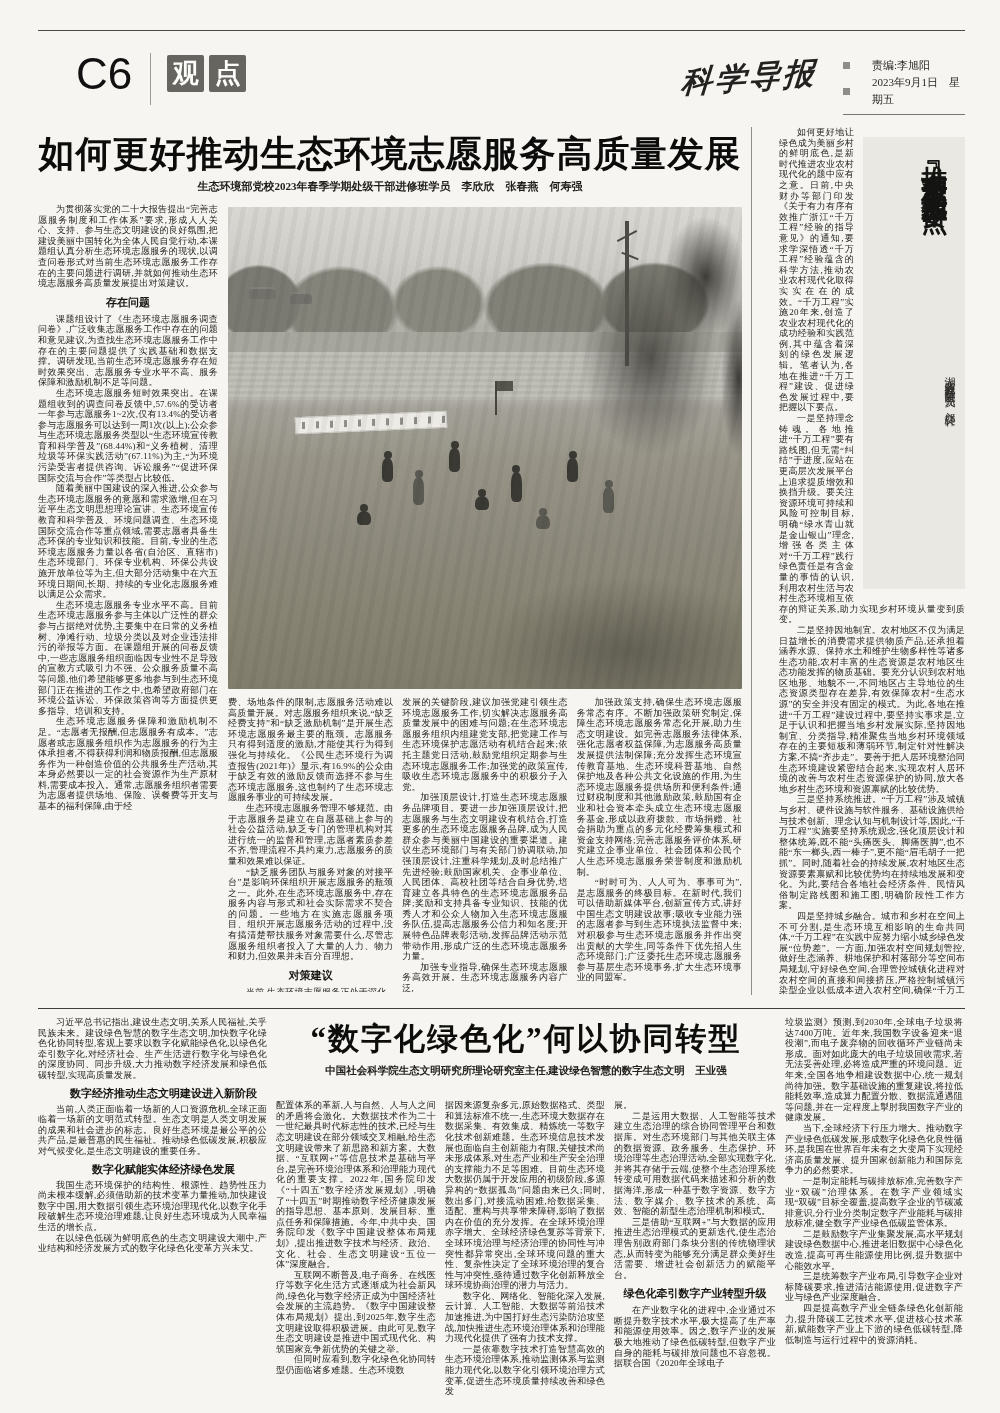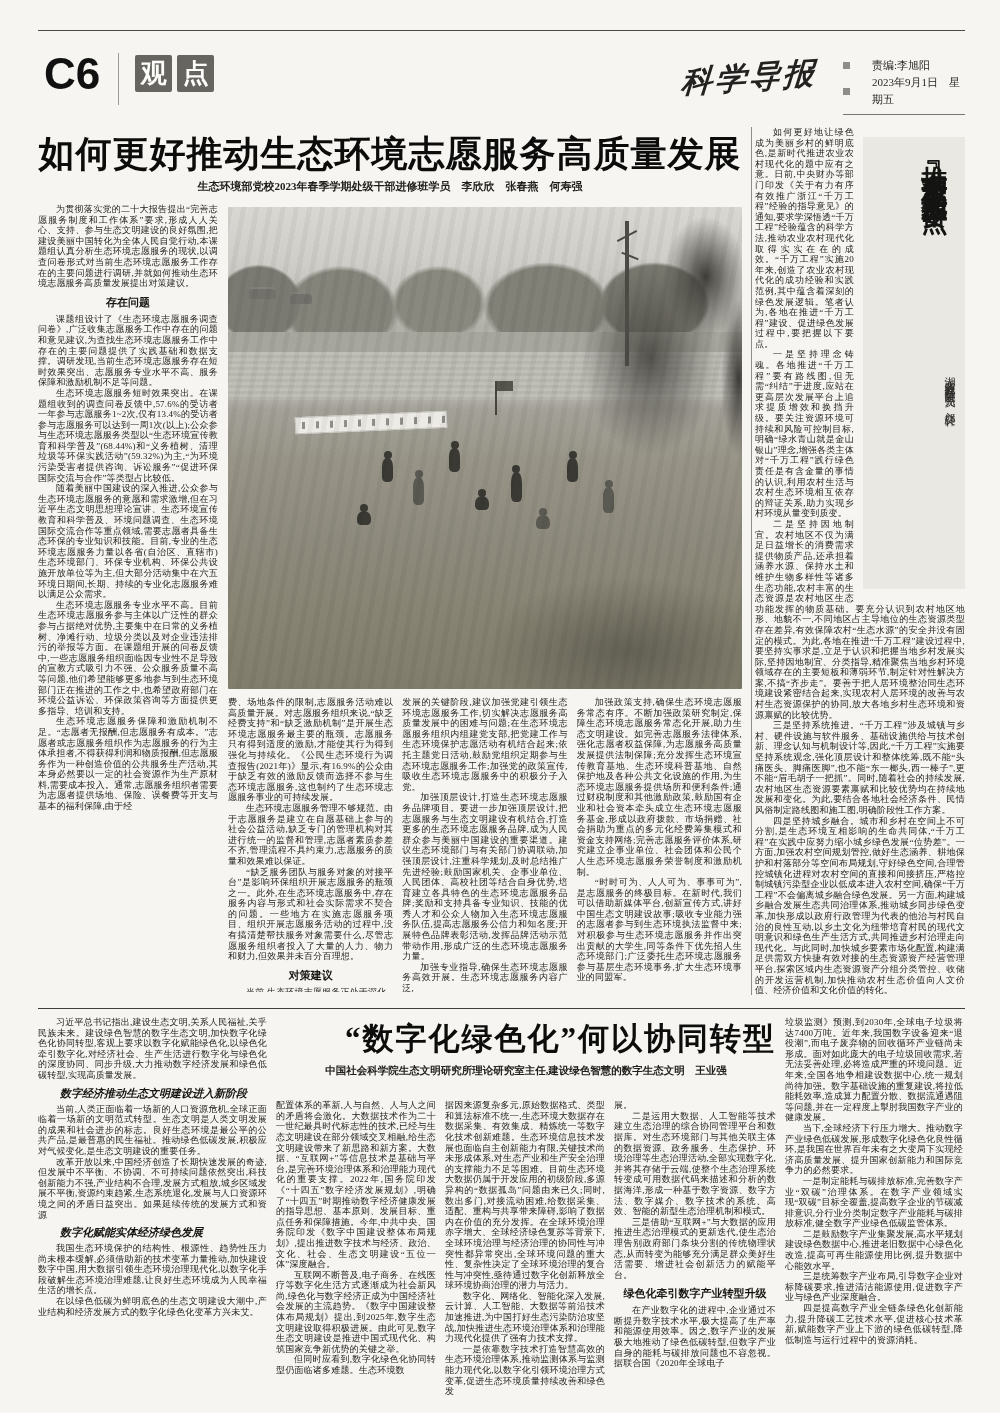--- a/index.html
+++ b/index.html
@@ -9,39 +9,39 @@
     font-family:"Liberation Serif","DejaVu Serif",serif;
     color:#1c1b19;
     position:relative;
     -webkit-font-smoothing:antialiased;
   }
   .page{position:absolute;left:38px;top:30px;width:927px;height:1370px;}
   .top-rule{border-top:1.5px solid #4a4947;margin-bottom:12px;}
 
   
   .masthead-row{display:flex;align-items:flex-start;height:74px;}
-  .edition{font-family:"Liberation Sans","DejaVu Sans",sans-serif;font-weight:700;font-size:44px;line-height:50px;color:#111;padding:6px 18px 0 6px;}
+  .edition{font-family:"Liberation Sans","DejaVu Sans",sans-serif;font-weight:400;font-size:44px;line-height:50px;color:#111;padding:6px 18px 0 6px;margin-left:32px;}
   .vsep{width:1px;height:52px;background:#9b9a96;margin-top:10px;}
   .section-boxes{display:flex;gap:5px;margin:12px 0 0 16px;}
   .sbox{width:37px;height:37px;background:#66655f;color:#fdfdfb;font-weight:900;
         font-family:"Liberation Sans","DejaVu Sans",sans-serif;font-size:26px;
         display:flex;align-items:center;justify-content:center;border-radius:2px;}
   .spacer{flex:1;}
   .brand{font-size:31px;font-weight:bold;font-style:italic;letter-spacing:3px;
          transform:rotate(-4deg) skewX(-8deg);margin:14px 26px 0 0;color:#232220;}
   .pubinfo{width:122px;margin-top:14px;border-bottom:1px solid #777672;padding-bottom:6px;}
   .publine{display:flex;align-items:center;gap:22px;font-size:11px;line-height:17px;color:#2a2927;}
   .sq{width:7px;height:7px;background:#8e8d89;display:inline-block;flex:0 0 auto;}
 
   
   .para{margin:0;text-indent:2em;text-align:justify;font-size:9px;line-height:10.6px;letter-spacing:.2px;color:#242321;}
   .para.cont{text-indent:0;}
   .subhead{margin:7px 0 5px;font-size:11px;line-height:13px;text-align:center;font-weight:bold;
            font-family:"Liberation Sans","DejaVu Sans",sans-serif;color:#161513;}
-  .subhead.left{text-align:left;text-indent:2em;margin:6px 0 4px;font-style:italic;}
+  .subhead.left{text-align:center;text-indent:2em;margin:6px 0 4px;}
 
   
   .upper{display:flex;margin-top:10px;height:872px;}
   .main-art{width:704px;flex:0 0 auto;}
   h1{margin:4px 0 2px;text-align:center;font-family:"Liberation Sans","DejaVu Sans",sans-serif;
      font-weight:900;font-size:36px;line-height:46px;letter-spacing:1px;color:#0c0c0b;}
   .byline{text-align:center;font-size:11px;font-weight:bold;margin:2px 0 10px;color:#21201e;}
   .main-body{display:flex;gap:10px;height:788px;align-items:flex-end;}
   .colL{width:180px;flex:0 0 auto;height:788px;overflow:hidden;}
   .mid{flex:1;display:flex;flex-direction:column;}
@@ -78,36 +78,36 @@
   .person{position:absolute;width:11px;height:24px;background:#3a3934;border-radius:45% 45% 35% 35%/35% 35% 20% 20%;}
   .person::before{content:"";position:absolute;top:-7px;left:50%;transform:translateX(-50%);width:8px;height:8px;border-radius:50%;background:#3a3934;}
   .person.lite{background:#5a5952;}
   .person.lite::before{background:#5a5952;}
   .person.crouch{height:14px;width:14px;border-radius:50% 50% 30% 30%;}
   .ph-grain{position:absolute;inset:0;
     background:repeating-linear-gradient(100deg,rgba(0,0,0,.045) 0 5px,transparent 5px 13px),
                radial-gradient(ellipse 40% 22% at 78% 92%,rgba(40,39,35,.35),transparent 70%);}
 
   
-  .right-art{flex:1;border-left:1px solid #8f8e8a;padding-left:3px;margin-left:9px;height:868px;overflow:hidden;}
+  .right-art{flex:1;border-left:1px solid #8f8e8a;padding-left:27px;margin-left:9px;height:868px;overflow:hidden;}
   .rblocks{height:100%;}
   .vbox{float:right;width:102px;height:452px;margin:10px 0 8px 9px;background:#e9e8e3;
         writing-mode:vertical-rl;display:flex;padding:8px 2px;box-sizing:border-box;}
   .vtitle{font-size:26px;font-weight:bold;letter-spacing:3px;line-height:58px;color:#141412;
           font-family:"Liberation Serif","DejaVu Serif",serif;}
   .vauthor{font-size:11px;letter-spacing:2px;padding-top:178px;line-height:26px;color:#2c2b29;}
 
   
   .mid-rule{border-top:1.5px solid #3f3e3b;margin:9px 0 8px;}
   .lower{display:grid;grid-template-columns:229px 160px 160px 162px 178px;gap:0 9px;height:402px;}
   .bcol{overflow:hidden;}
   .c1{grid-column:1;grid-row:1/3;}
   .c5{grid-column:5;grid-row:1/3;}
   .bheadwrap{grid-column:2/5;grid-row:1;padding-top:2px;}
-  h2{margin:0;text-align:right;font-weight:900;font-size:31px;line-height:40px;letter-spacing:2px;color:#0d0d0c;
+  h2{margin:0;text-align:center;font-weight:900;font-size:31px;line-height:40px;letter-spacing:2px;color:#0d0d0c;
      font-family:"Liberation Serif","DejaVu Serif",serif;}
   .byline2{text-align:center;font-size:10.5px;font-weight:bold;margin-top:5px;color:#21201e;}
   .b2{grid-row:2;}
 </style>
 </head>
 <body>
 
 <div class="page">
 
   <div class="top-rule"></div>
@@ -135,21 +135,21 @@
 
   <section class="upper">
     <div class="main-art">
       <h1>如何更好推动生态环境志愿服务高质量发展</h1>
       <div class="byline">生态环境部党校2023年春季学期处级干部进修班学员　李欣欣　张春燕　何寿强</div>
       <div class="main-body">
         <div class="colL">
             <p class="para">为贯彻落实党的二十大报告提出“完善志愿服务制度和工作体系”要求,形成人人关心、支持、参与生态文明建设的良好氛围,把建设美丽中国转化为全体人民自觉行动,本课题组认真分析生态环境志愿服务的现状,以调查问卷形式对当前生态环境志愿服务工作存在的主要问题进行调研,并就如何推动生态环境志愿服务高质量发展提出对策建议。</p>
             <h3 class="subhead">存在问题</h3>
             <p class="para">课题组设计了《生态环境志愿服务调查问卷》,广泛收集志愿服务工作中存在的问题和意见建议,为查找生态环境志愿服务工作中存在的主要问题提供了实践基础和数据支撑。调研发现,当前生态环境志愿服务存在短时效果突出、志愿服务专业水平不高、服务保障和激励机制不足等问题。</p>
-            <p class="para">生态环境志愿服务短时效果突出。在课题组收到的调查问卷反馈中,57.6%的受访者一年参与志愿服务1~2次,仅有13.4%的受访者参与志愿服务可以达到一周1次(以上);公众参与生态环境志愿服务类型以“生态环境宣传教育和科学普及”(68.44%)和“义务植树、清理垃圾等环保实践活动”(59.32%)为主,“为环境污染受害者提供咨询、诉讼服务”“促进环保国际交流与合作”等类型占比较低。</p>
+            <p class="para">生态环境志愿服务短时效果突出。在课题组收到的调查问卷反馈中,57.6%的受访者一年参与志愿服务1~2次,仅有13.4%的受访者参与志愿服务可以达到一周1次(以上);公众参与生态环境志愿服务类型以“生态环境宣传教育和科学普及”(68.44%)和“义务植树、清理垃圾等环保实践活动”(67.11%)为主,“为环境污染受害者提供咨询、诉讼服务”“促进环保国际交流与合作”等类型占比较低。</p>
             <p class="para">随着美丽中国建设的深入推进,公众参与生态环境志愿服务的意愿和需求激增,但在习近平生态文明思想理论宣讲、生态环境宣传教育和科学普及、环境问题调查、生态环境国际交流合作等重点领域,需要志愿者具备生态环保的专业知识和技能。目前,专业的生态环境志愿服务力量以各省(自治区、直辖市)生态环境部门、环保专业机构、环保公共设施开放单位等为主,但大部分活动集中在六五环境日期间,长期、持续的专业化志愿服务难以满足公众需求。</p>
             <p class="para">生态环境志愿服务专业水平不高。目前生态环境志愿服务参与主体以广泛性的群众参与占据绝对优势,主要集中在日常的义务植树、净滩行动、垃圾分类以及对企业违法排污的举报等方面。在课题组开展的问卷反馈中,一些志愿服务组织面临因专业性不足导致的宣教方式吸引力不强、公众服务质量不高等问题,他们希望能够更多地参与到生态环境部门正在推进的工作之中,也希望政府部门在环境公益诉讼、环保政策咨询等方面提供更多指导、培训和支持。</p>
             <p class="para">生态环境志愿服务保障和激励机制不足。“志愿者无报酬,但志愿服务有成本。”志愿者或志愿服务组织作为志愿服务的行为主体承担者,不得获得利润和物质报酬,但志愿服务作为一种创造价值的公共服务生产活动,其本身必然要以一定的社会资源作为生产原材料,需要成本投入。通常,志愿服务组织者需要为志愿者提供场地、保险、误餐费等开支与基本的福利保障,由于经</p>
           </div>
         <div class="mid">
           <figure class="photo">
             <div class="ph-treeline"></div>
             <div class="ph-shore"></div>
             <div class="ph-water"></div>
             <div class="ph-tree-big"></div>
@@ -206,21 +206,20 @@
     </aside>
   </section>
 
   <div class="mid-rule"></div>
 
   <section class="lower">
     <div class="bcol c1">
         <p class="para">习近平总书记指出,建设生态文明,关系人民福祉,关乎民族未来。建设绿色智慧的数字生态文明,加快数字化绿色化协同转型,客观上要求以数字化赋能绿色化,以绿色化牵引数字化,对经济社会、生产生活进行数字化与绿色化的深度协同、同步升级,大力推动数字经济发展和绿色低碳转型,实现高质量发展。</p>
         <h3 class="subhead left">数字经济推动生态文明建设进入新阶段</h3>
         <p class="para">当前,人类正面临着一场新的人口资源危机,全球正面临着一场新的文明范式转型。生态文明是人类文明发展的成果和社会进步的标志。良好生态环境是最公平的公共产品,是最普惠的民生福祉。推动绿色低碳发展,积极应对气候变化,是生态文明建设的重要任务。</p>
-        <p class="para">改革开放以来,中国经济创造了长期快速发展的奇迹,但发展中不平衡、不协调、不可持续问题依然突出,科技创新能力不强,产业结构不合理,发展方式粗放,城乡区域发展不平衡,资源约束趋紧,生态系统退化,发展与人口资源环境之间的矛盾日益突出。如果延续传统的发展方式和资源</p>
         <h3 class="subhead left">数字化赋能实体经济绿色发展</h3>
         <p class="para">我国生态环境保护的结构性、根源性、趋势性压力尚未根本缓解,必须借助新的技术变革力量推动,加快建设数字中国,用大数据引领生态环境治理现代化,以数字化手段破解生态环境治理难题,让良好生态环境成为人民幸福生活的增长点。</p>
         <p class="para">在以绿色低碳为鲜明底色的生态文明建设大潮中,产业结构和经济发展方式的数字化绿色化变革方兴未艾。</p>
       </div>
     <div class="bheadwrap">
       <h2>“数字化绿色化”何以协同转型</h2>
       <div class="byline2">中国社会科学院生态文明研究所理论研究室主任,建设绿色智慧的数字生态文明　王业强</div>
     </div>
     <div class="bcol b2" style="grid-column:2;">
         <p class="para cont">配置体系的革新,人与自然、人与人之间的矛盾将会激化。大数据技术作为二十一世纪最具时代标志性的技术,已经与生态文明建设在部分领域交叉相融,给生态文明建设带来了新思路和新方案。大数据、“互联网+”等信息技术是基础与平台,是完善环境治理体系和治理能力现代化的重要支撑。2022年,国务院印发《“十四五”数字经济发展规划》,明确了“十四五”时期推动数字经济健康发展的指导思想、基本原则、发展目标、重点任务和保障措施。今年,中共中央、国务院印发《数字中国建设整体布局规划》,提出推进数字技术与经济、政治、文化、社会、生态文明建设“五位一体”深度融合。</p>

